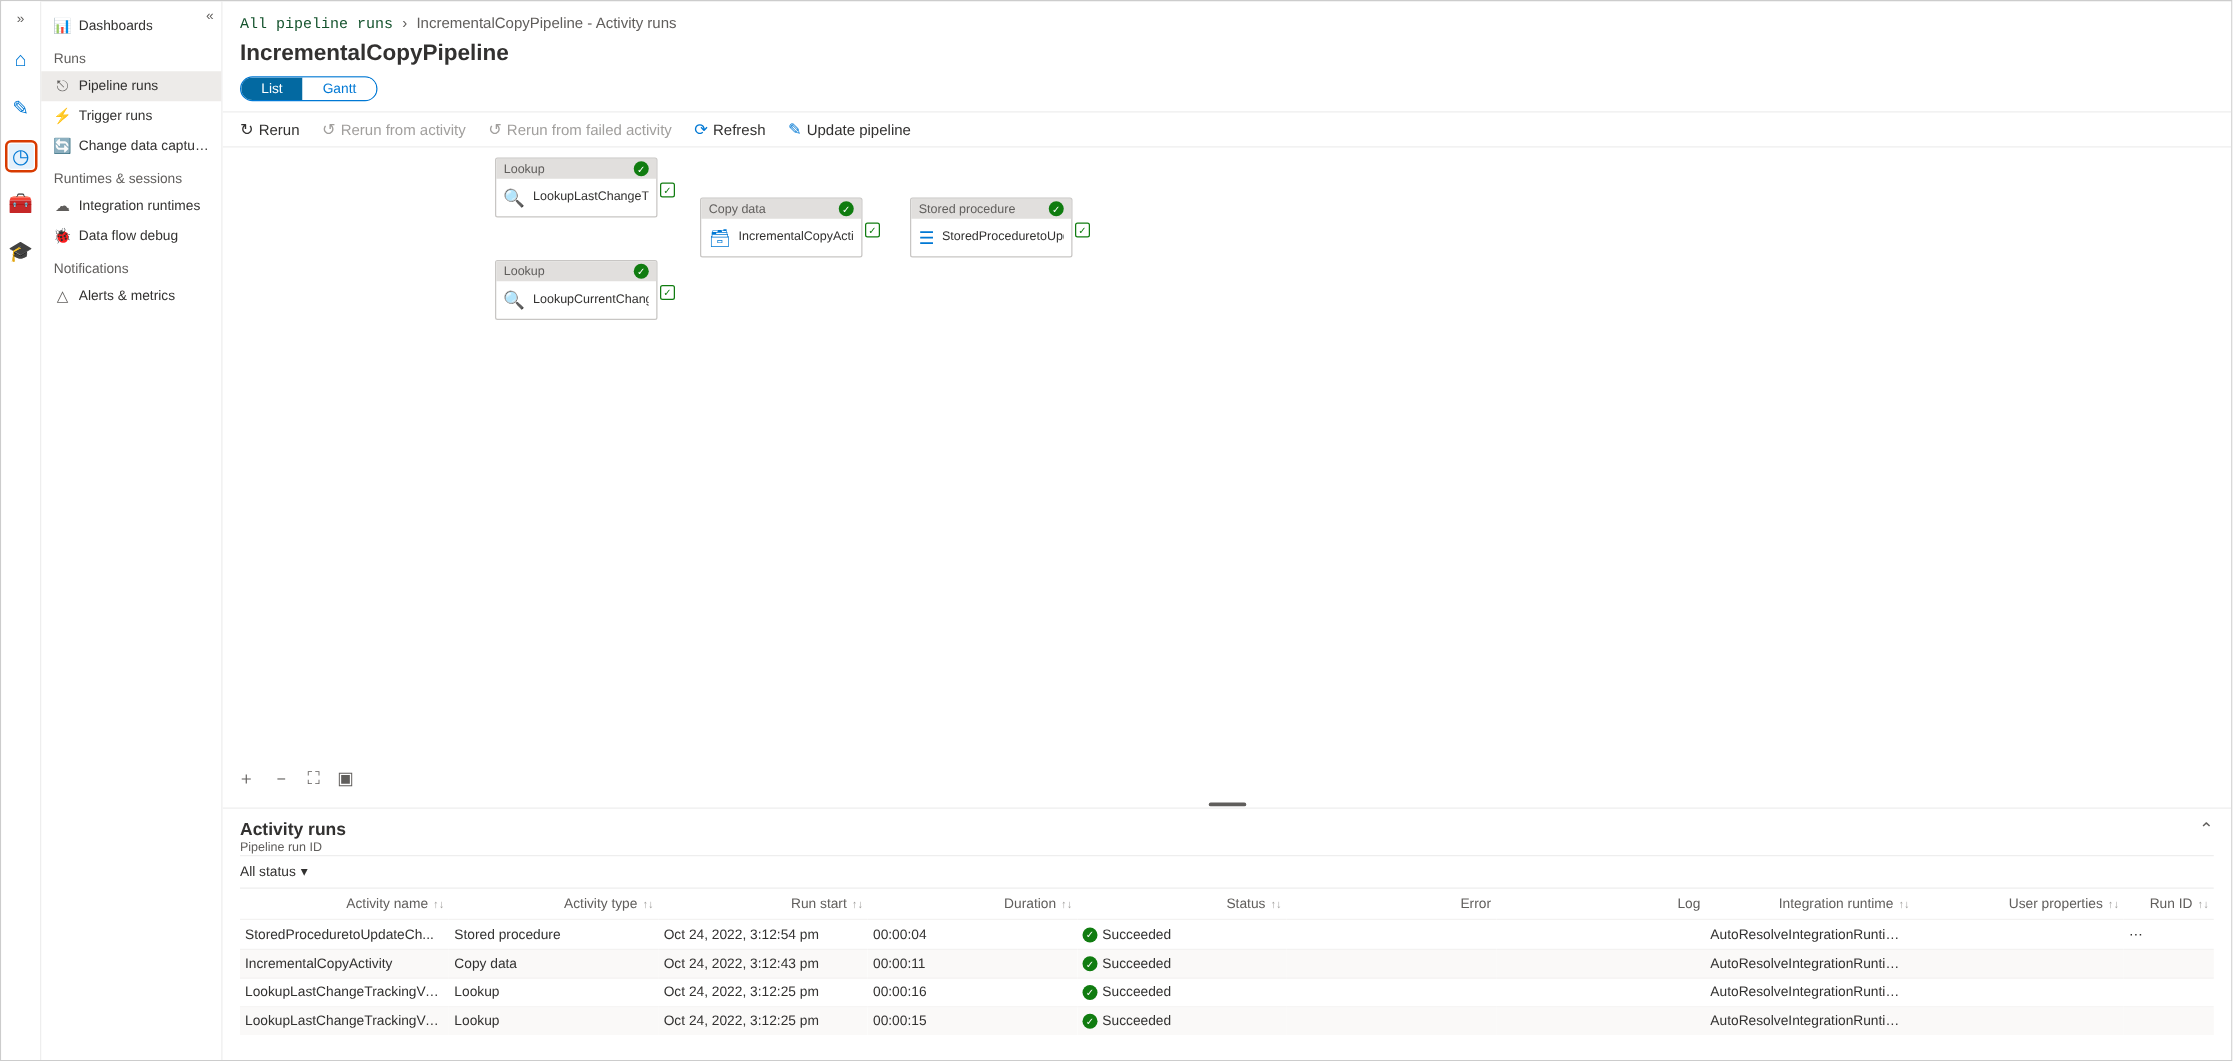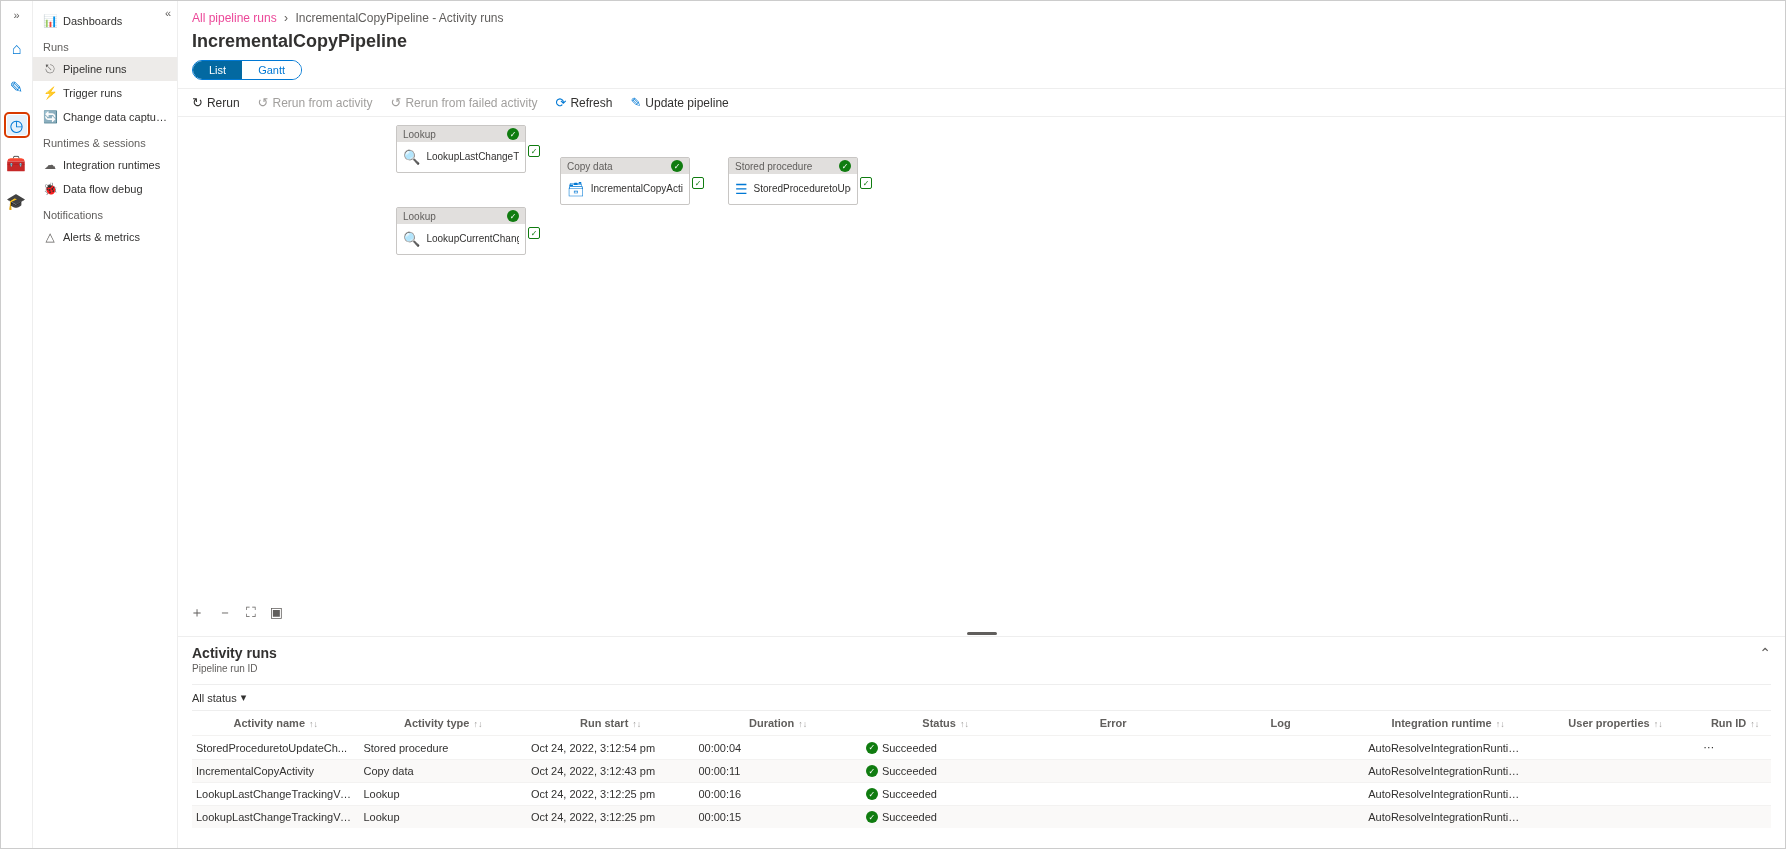--- a/index.html
+++ b/index.html
@@ -17,21 +17,21 @@
     .sidebar .collapse-left { position: absolute; top: 6px; right: 6px; color: #605e5c; font-size: 11px; cursor: pointer; }
     .side-section-header { font-size: 11px; color: #605e5c; padding: 8px 10px 4px 10px; }
     .side-item { display: flex; align-items: center; gap: 6px; padding: 5px 10px; font-size: 11px; color: #323130; cursor: pointer; }
     .side-item.active { background: #edebe9; }
     .side-item .si-icon { width: 14px; text-align: center; color: #605e5c; font-size: 12px; }
     .side-item .si-label { white-space: nowrap; overflow: hidden; text-overflow: ellipsis; }
     
     
     .main { flex: 1; display: flex; flex-direction: column; overflow: hidden; }
     .breadcrumb { padding: 10px 14px 4px; font-size: 12px; color: #605e5c; }
-    .breadcrumb a { color: #ec4899; text-decoration: none; cursor: pointer; }
+    .breadcrumb a { color: #14532d; text-decoration: none; cursor: pointer; font-family: Liberation Mono, monospace; }
     .breadcrumb .sep { margin: 0 4px; }
     .page-title { padding: 2px 14px 8px; font-size: 18px; font-weight: 600; }
     
     .tabs-row { padding: 0 14px 8px; display: flex; gap: 0; }
     .seg-toggle { display: inline-flex; border: 1px solid #0078d4; border-radius: 12px; overflow: hidden; }
     .seg-btn { padding: 3px 16px; font-size: 11px; cursor: pointer; color: #0078d4; background: #fff; }
     .seg-btn.active { background: #0369a1; color: #fff; }
     
     .toolbar { display: flex; gap: 18px; padding: 6px 14px; border-top: 1px solid #eee; border-bottom: 1px solid #eee; }
     .tb-btn { display: flex; align-items: center; gap: 4px; font-size: 12px; cursor: pointer; color: #323130; }
@@ -60,25 +60,25 @@
     
     .split-handle { height: 6px; display: flex; justify-content: center; align-items: center; }
     .split-handle::before { content: ""; width: 30px; height: 3px; background: #605e5c; border-radius: 2px; display: block; }
     
     
     .activity-panel { border-top: 1px solid #eee; padding: 8px 14px 20px; }
     .ap-header { display: flex; justify-content: space-between; align-items: flex-start; }
     .ap-title { font-size: 14px; font-weight: 600; }
     .ap-chevron { cursor: pointer; color: #605e5c; font-size: 14px; }
     .ap-sub { font-size: 10px; color: #605e5c; margin-top: 2px; }
-    .ap-filter { margin-top: 10px; padding: 6px 0; border-top: 1px solid #eee; border-bottom: 1px solid #eee; font-size: 11px; display: flex; align-items: center; gap: 4px; cursor: pointer; }
+    .ap-filter { padding: 6px 0; border-top: 1px solid #eee; border-bottom: 1px solid #eee; font-size: 11px; display: flex; align-items: center; gap: 4px; cursor: pointer; }
     .ap-count { padding: 8px 0 4px; font-size: 11px; color: #605e5c; }
     
     .tbl { width: 100%; border-collapse: collapse; font-size: 11px; table-layout: fixed; }
-    .tbl th { text-align: center; padding: 6px 4px; font-weight: 700; color: #605e5c; white-space: nowrap; }
+    .tbl th { text-align: right; padding: 6px 4px; font-weight: 400; color: #605e5c; white-space: nowrap; }
     .tbl th .sort-icon { font-size: 9px; margin-left: 4px; color: #a19f9d; }
     .tbl td { padding: 5px 4px; border-top: 1px solid #f3f2f1; white-space: nowrap; overflow: hidden; text-overflow: ellipsis; }
     .tbl tr:nth-child(even) td { background: #faf9f8; }
     .status-cell { display: flex; align-items: center; gap: 4px; }
     .status-dot { width: 12px; height: 12px; border-radius: 50%; background: #107c10; color: #fff; font-size: 8px; display: flex; align-items: center; justify-content: center; }
   </style>
 </head>
 <body>
 
 <div class="app">

